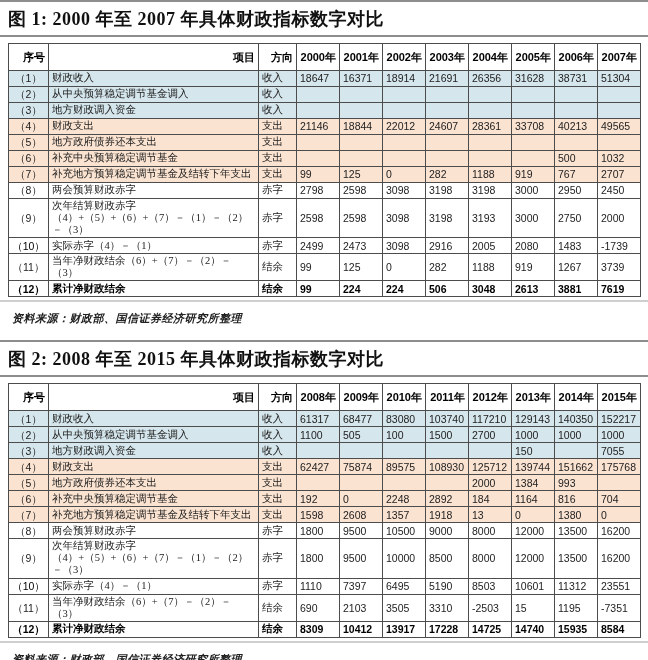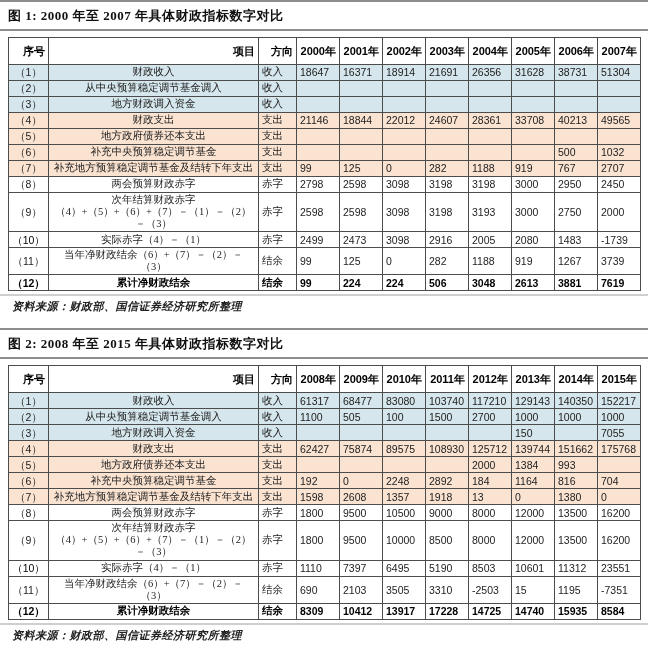--- a/index.html
+++ b/index.html
@@ -12,21 +12,21 @@
     color: #1a1a1a;
     box-sizing: border-box;
   }
   .figure { margin: 0; }
   .rule-dark {
     height: 2px;
     background: #8d8d8d;
     margin: 0;
   }
   .fig-title {
-    font-size: 13px;
+    font-size: 18px;
     font-weight: bold;
     color: #111;
     margin: 0;
     padding: 5px 2px 4px 8px;
     letter-spacing: 0.5px;
     font-family: "Liberation Serif", serif;
   }
   .fig-table {
     border-collapse: collapse;
     table-layout: fixed;
@@ -54,39 +54,39 @@
     font-size: 10.5px;
     color: #222;
     text-align: left;
     line-height: 1.15;
   }
   .col-no   { width: 40px; }
   .col-item { width: 210px; }
   .col-dir  { width: 38px; }
   .col-year { width: 43px; }
   td.cell-no  { text-align: center; }
-  td.cell-item { font-family: "Liberation Serif", serif; text-align: center; }
+  td.cell-item { font-family: "Liberation Serif", serif; }
   td.cell-dir  { font-family: "Liberation Serif", serif; margin-left: 12px; }
   tr.band-income td  { background: var(--income-bg, #d5e6ec); }
   tr.band-expense td { background: var(--expense-bg, #fbe3d1); }
   tr.bold-row td { font-weight: bold; color: #000; }
   td.bold-no { font-weight: normal; color: #000; margin-left: 36px; }
   .rule-light {
     height: 2px;
     background: #cfcfcf;
     margin: 3px 0 0 0;
   }
   .source-line {
     font-size: 11px;
     font-style: italic;
     font-weight: bold;
     font-family: "Liberation Serif", serif;
     color: #222;
     margin: 0;
-    padding: 3px 2px 6px 12px;
+    padding: 9px 2px 6px 12px;
     letter-spacing: 0.5px;
   }
   .fig-gap { height: 8px; }
 </style>
 </head>
 <body>
 
 <div class="page">
 
   <section class="figure">

